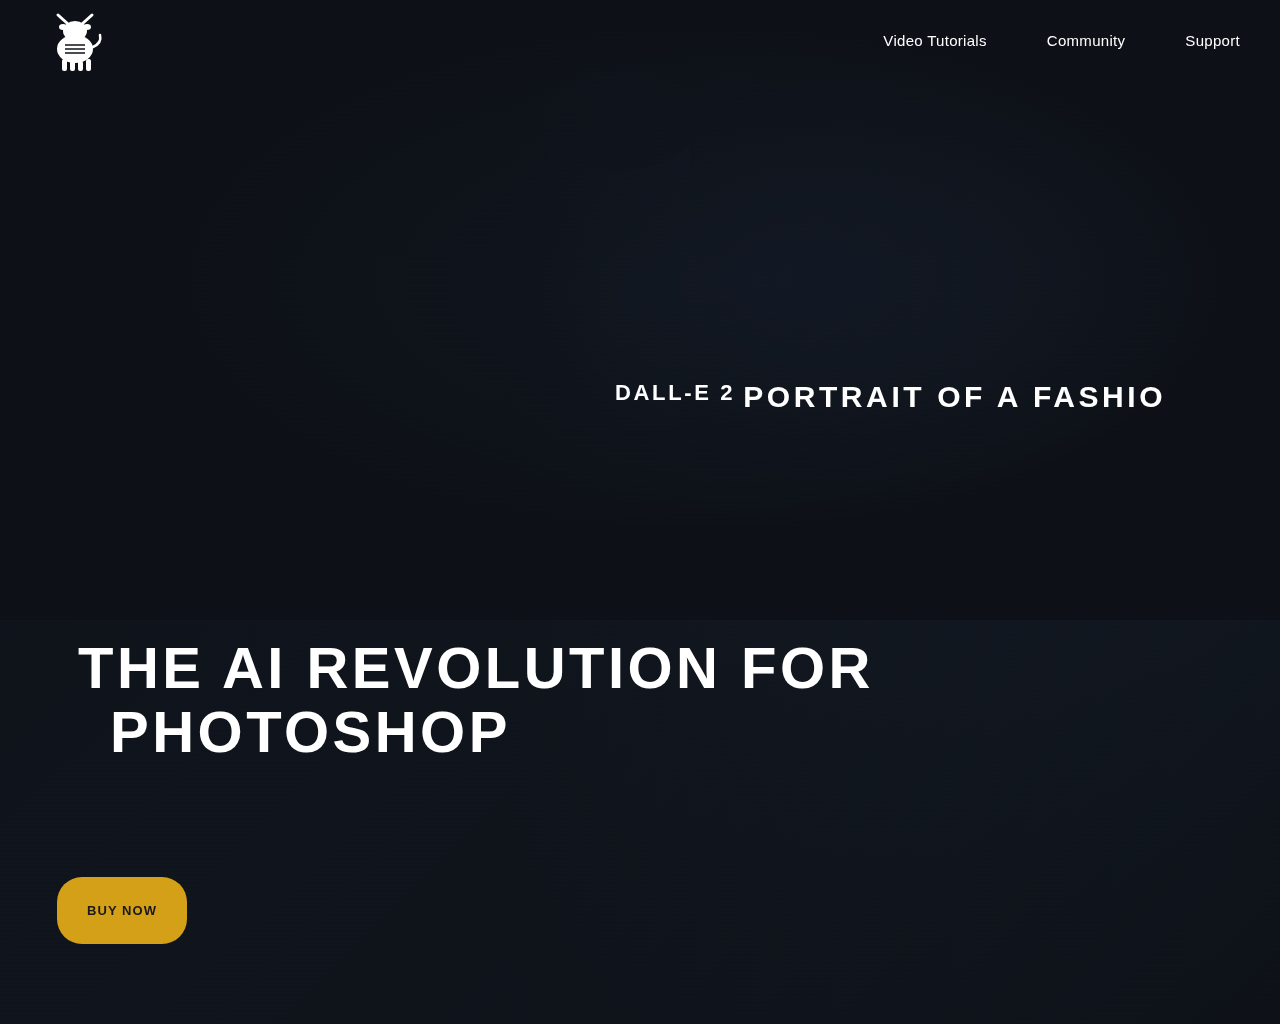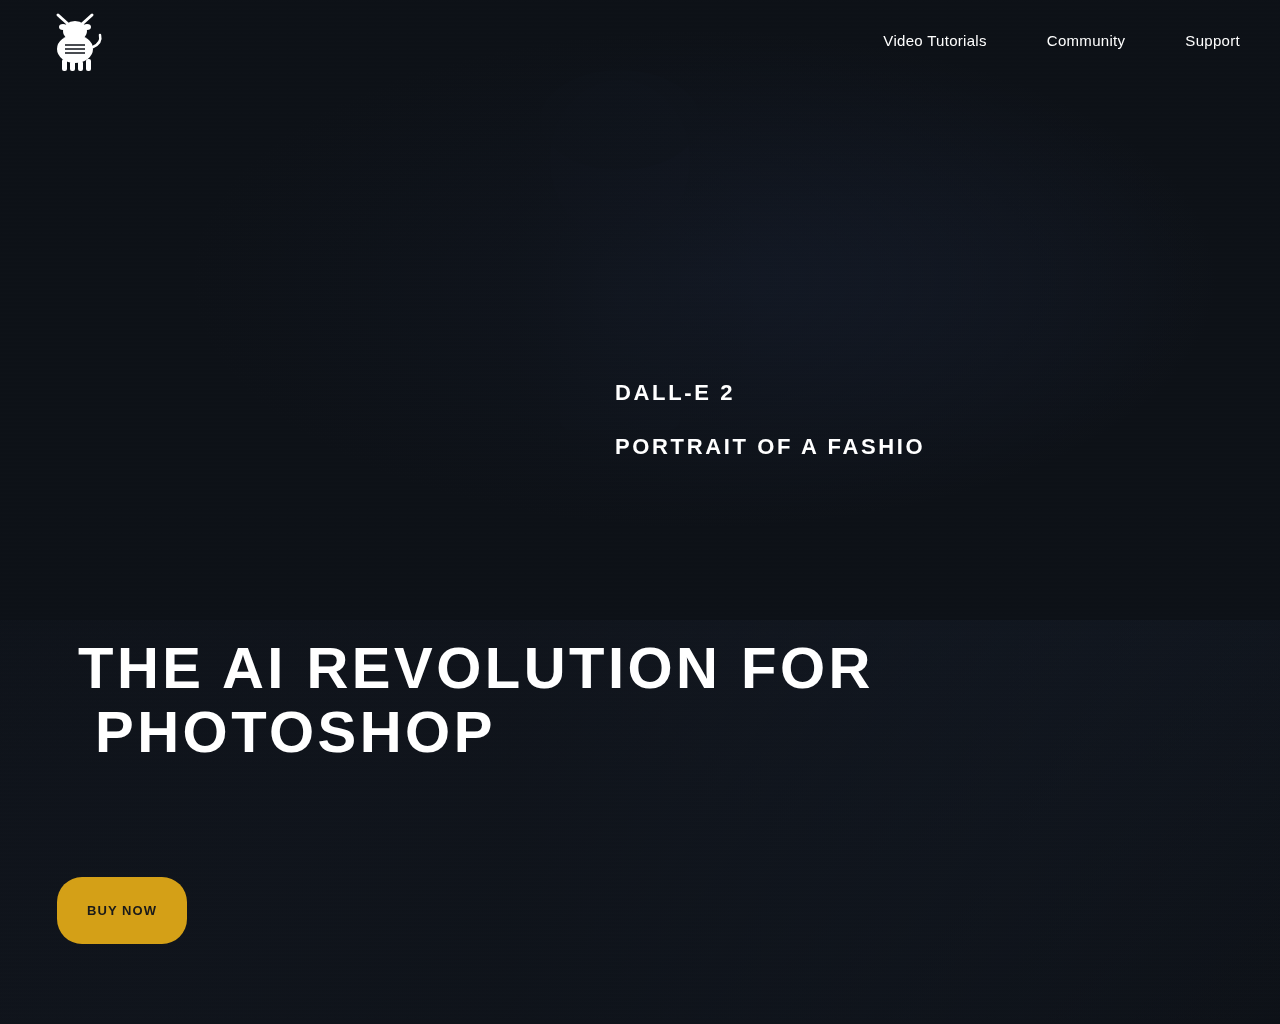--- a/index.html
+++ b/index.html
@@ -106,36 +106,35 @@
       text-transform: uppercase;
     }
 
     
     .hero-text-overlay {
       position: absolute;
       top: 380px;
       left: 615px;
       z-index: 10;
       display: flex;
-      flex-direction: column;
-      gap: 28px;
+      gap: 8px;
     }
 
     .dall-e-label {
       color: #ffffff;
       font-size: 22px;
       font-weight: 900;
       font-family: 'Arial Black', Arial, sans-serif;
       letter-spacing: 0.12em;
       text-transform: uppercase;
     }
 
     .portrait-label {
       color: #ffffff;
-      font-size: 22px;
+      font-size: 30px;
       font-weight: 900;
       font-family: 'Arial Black', Arial, sans-serif;
       letter-spacing: 0.12em;
       text-transform: uppercase;
     }
 
     .main-headline {
       position: absolute;
       bottom: 260px;
       left: 50px;
@@ -156,21 +155,21 @@
 
     .headline-line2 {
       color: #ffffff;
       font-size: 58px;
       font-weight: 900;
       font-family: 'Arial Black', Arial, sans-serif;
       letter-spacing: 0.06em;
       text-transform: uppercase;
       line-height: 1.1;
       display: block;
-      margin-left: 45px;
+      margin-left: 60px;
     }
 
     
     .noise-overlay {
       position: absolute;
       top: 0;
       left: 0;
       width: 100%;
       height: 100%;
       opacity: 0.03;

